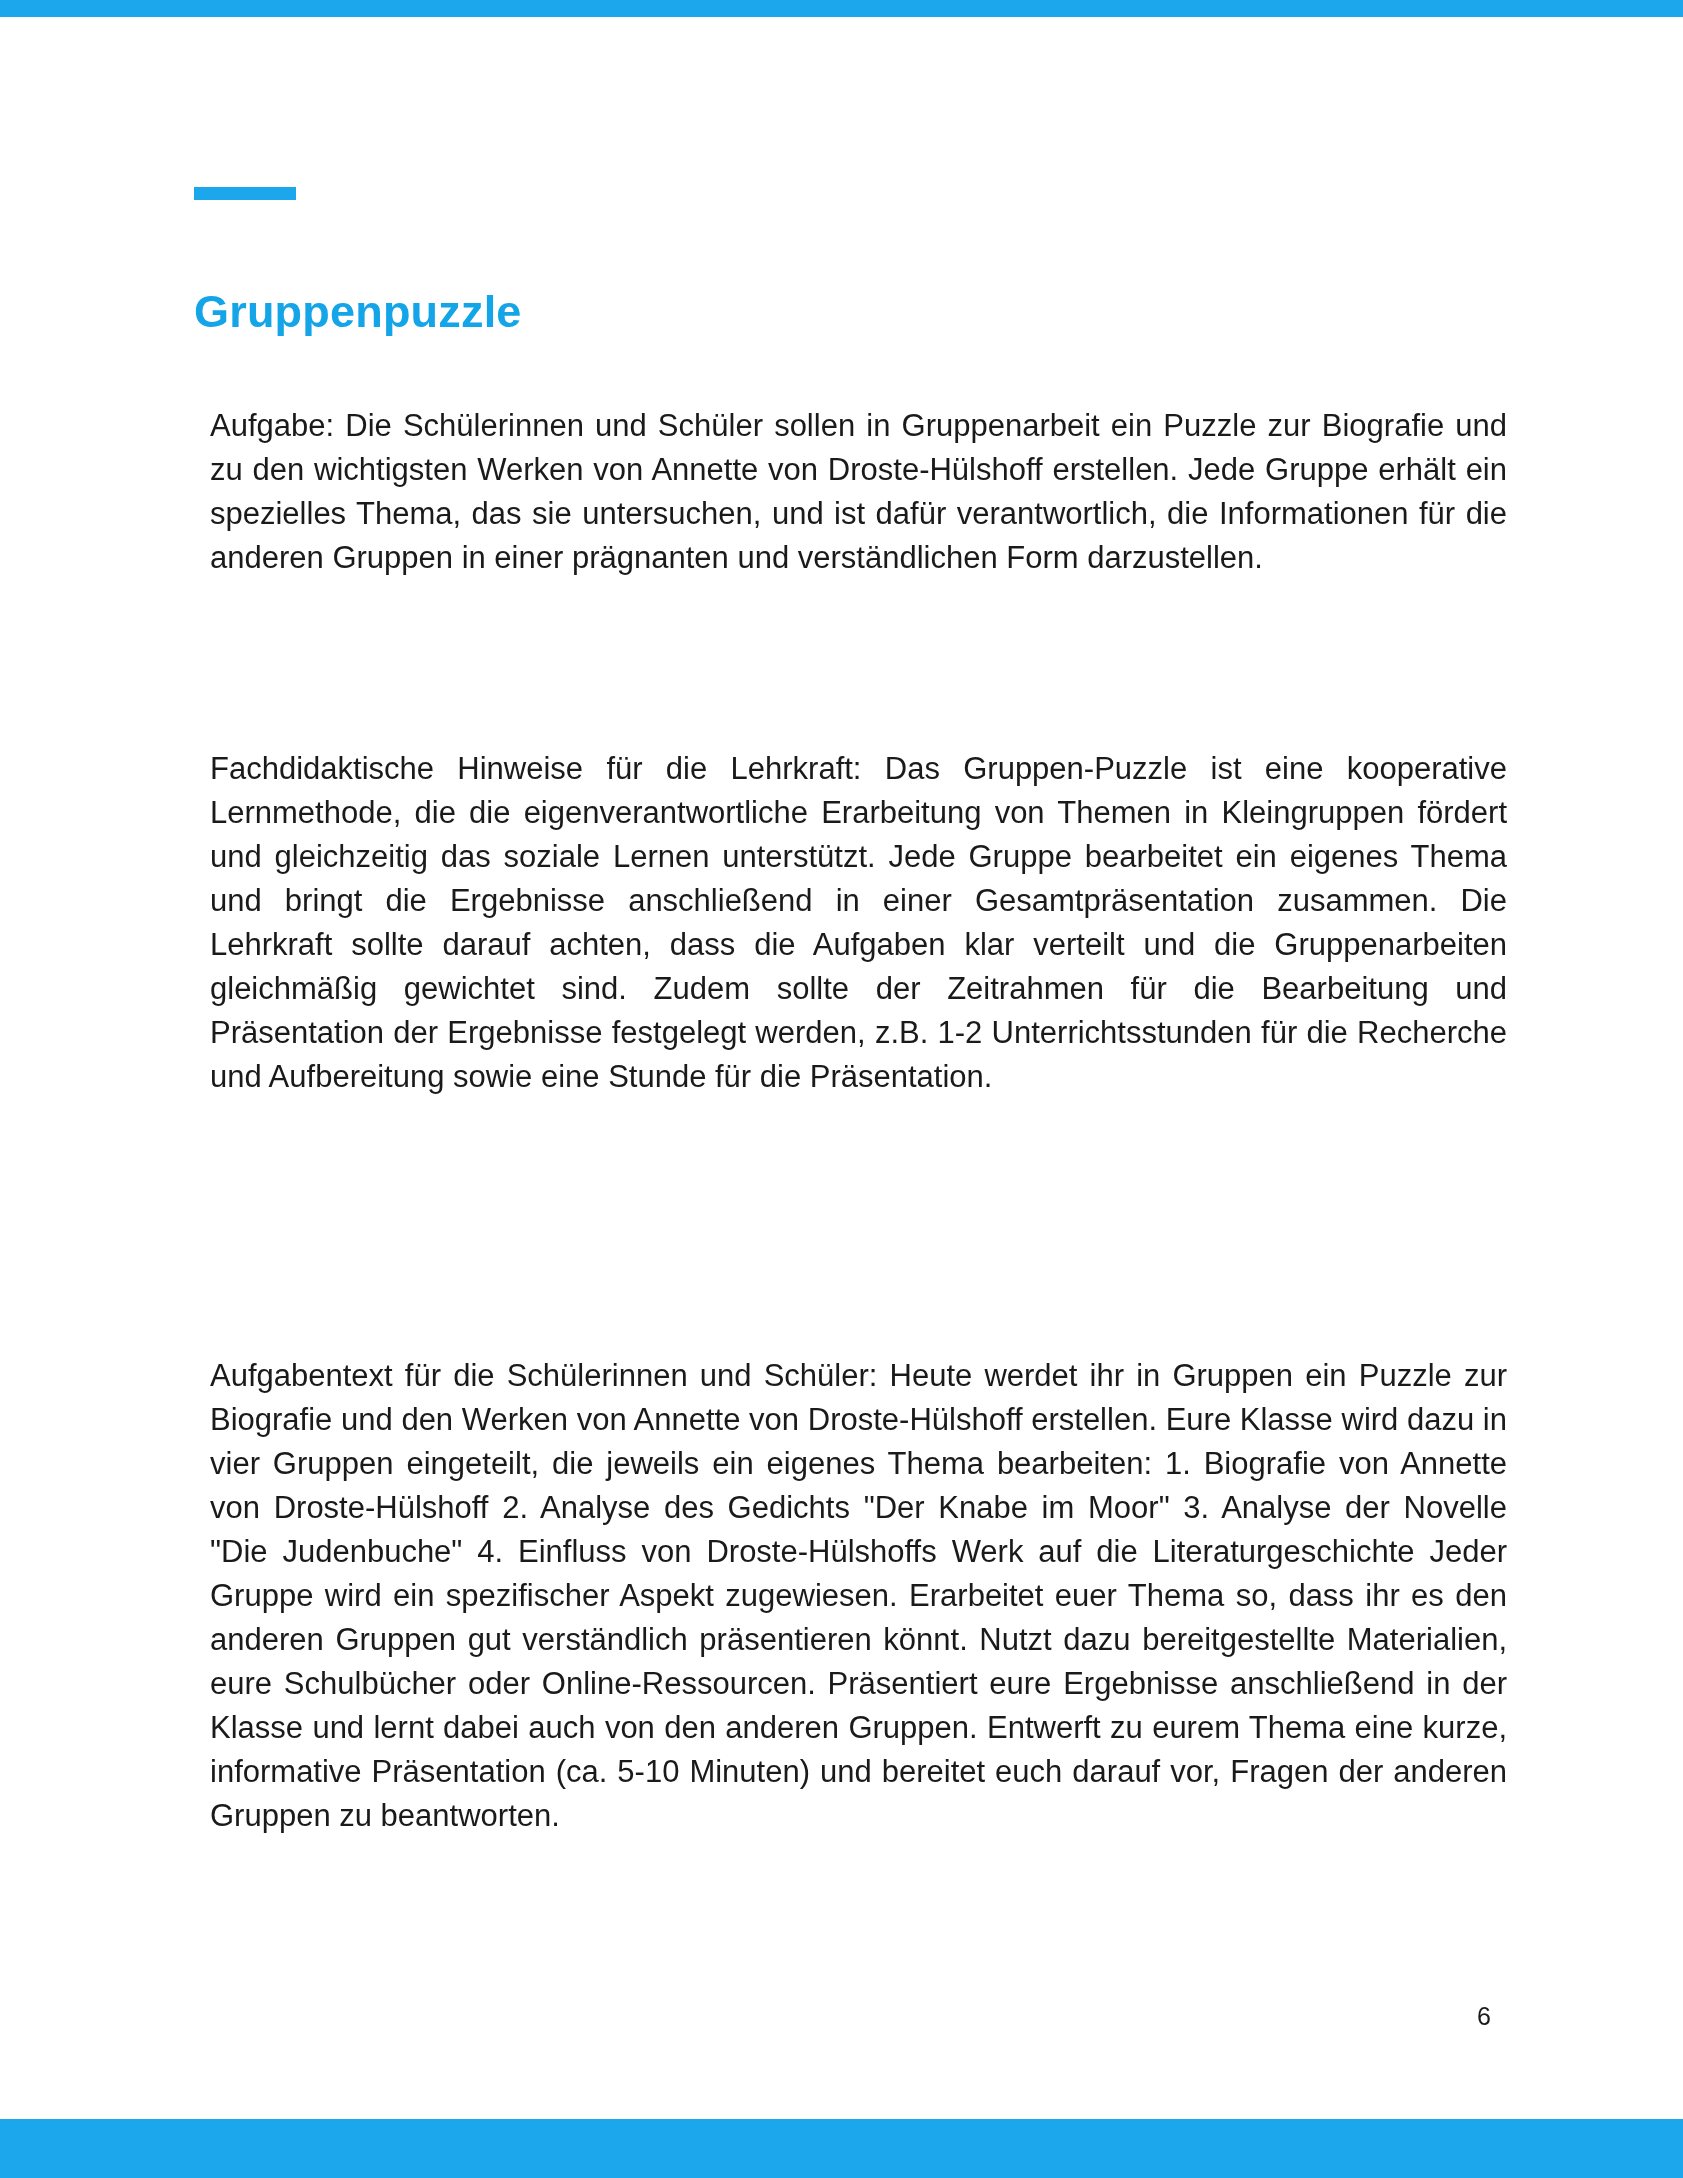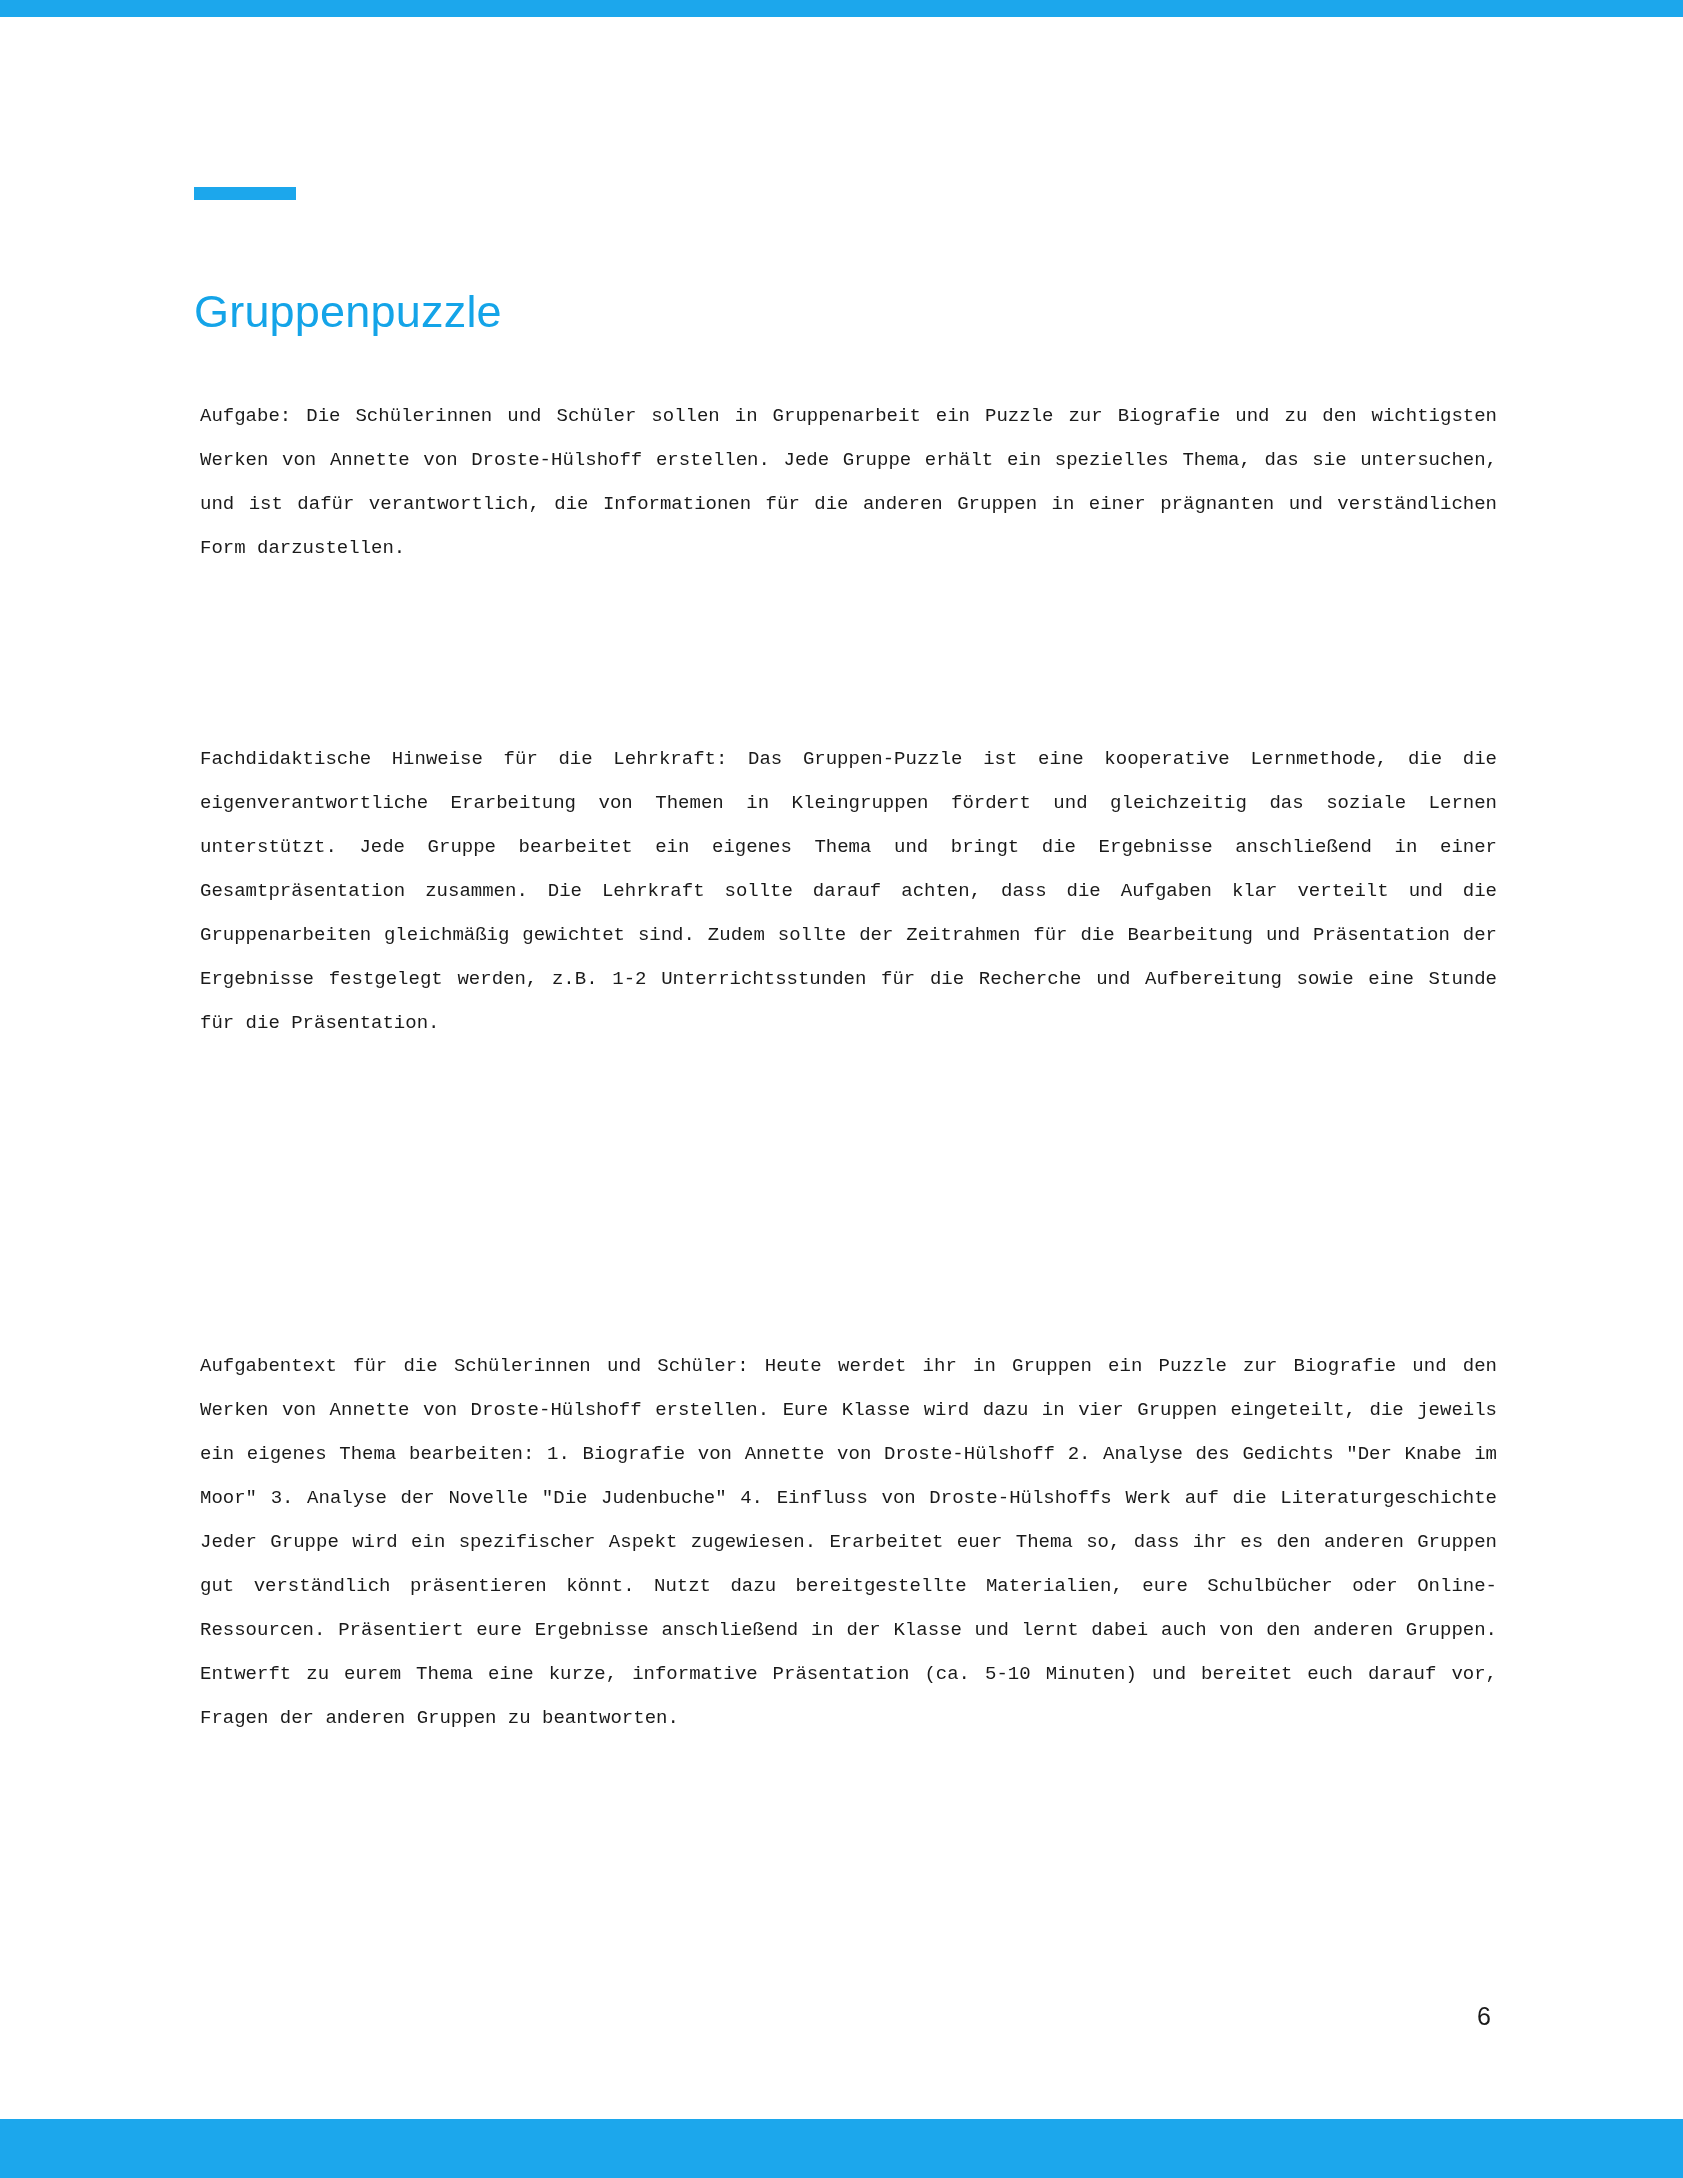--- a/index.html
+++ b/index.html
@@ -55,36 +55,36 @@
     height: 13px;
     background: #1CA7EC;
   }
   .doc-title {
     position: absolute;
     left: 0;
     top: 287px;
     margin: 0;
     font-size: 45px;
     line-height: 1.1;
-    font-weight: 400;
+    font-weight: 700;
     color: #14A4E8;
     letter-spacing: 0.2px;
     font-family: "Liberation Sans", sans-serif;
   }
   .para {
     position: absolute;
     left: 0;
     width: 1297px;
-    margin: 6px;
-    font-size: 19px;
+    margin: 16px;
+    font-size: 31px;
     line-height: 44px;
     color: #1a1a1a;
     text-align: justify;
     text-justify: inter-word;
-    font-family: Liberation Mono, monospace;
+    font-family: Liberation Sans, sans-serif;
     font-weight: 400;
   }
   .para-1 { top: 388px; }
   .para-2 { top: 731px; }
   .para-3 { top: 1338px; }
   .page-number {
     position: absolute;
     right: 0;
     top: 2002px;
     font-size: 25px;

